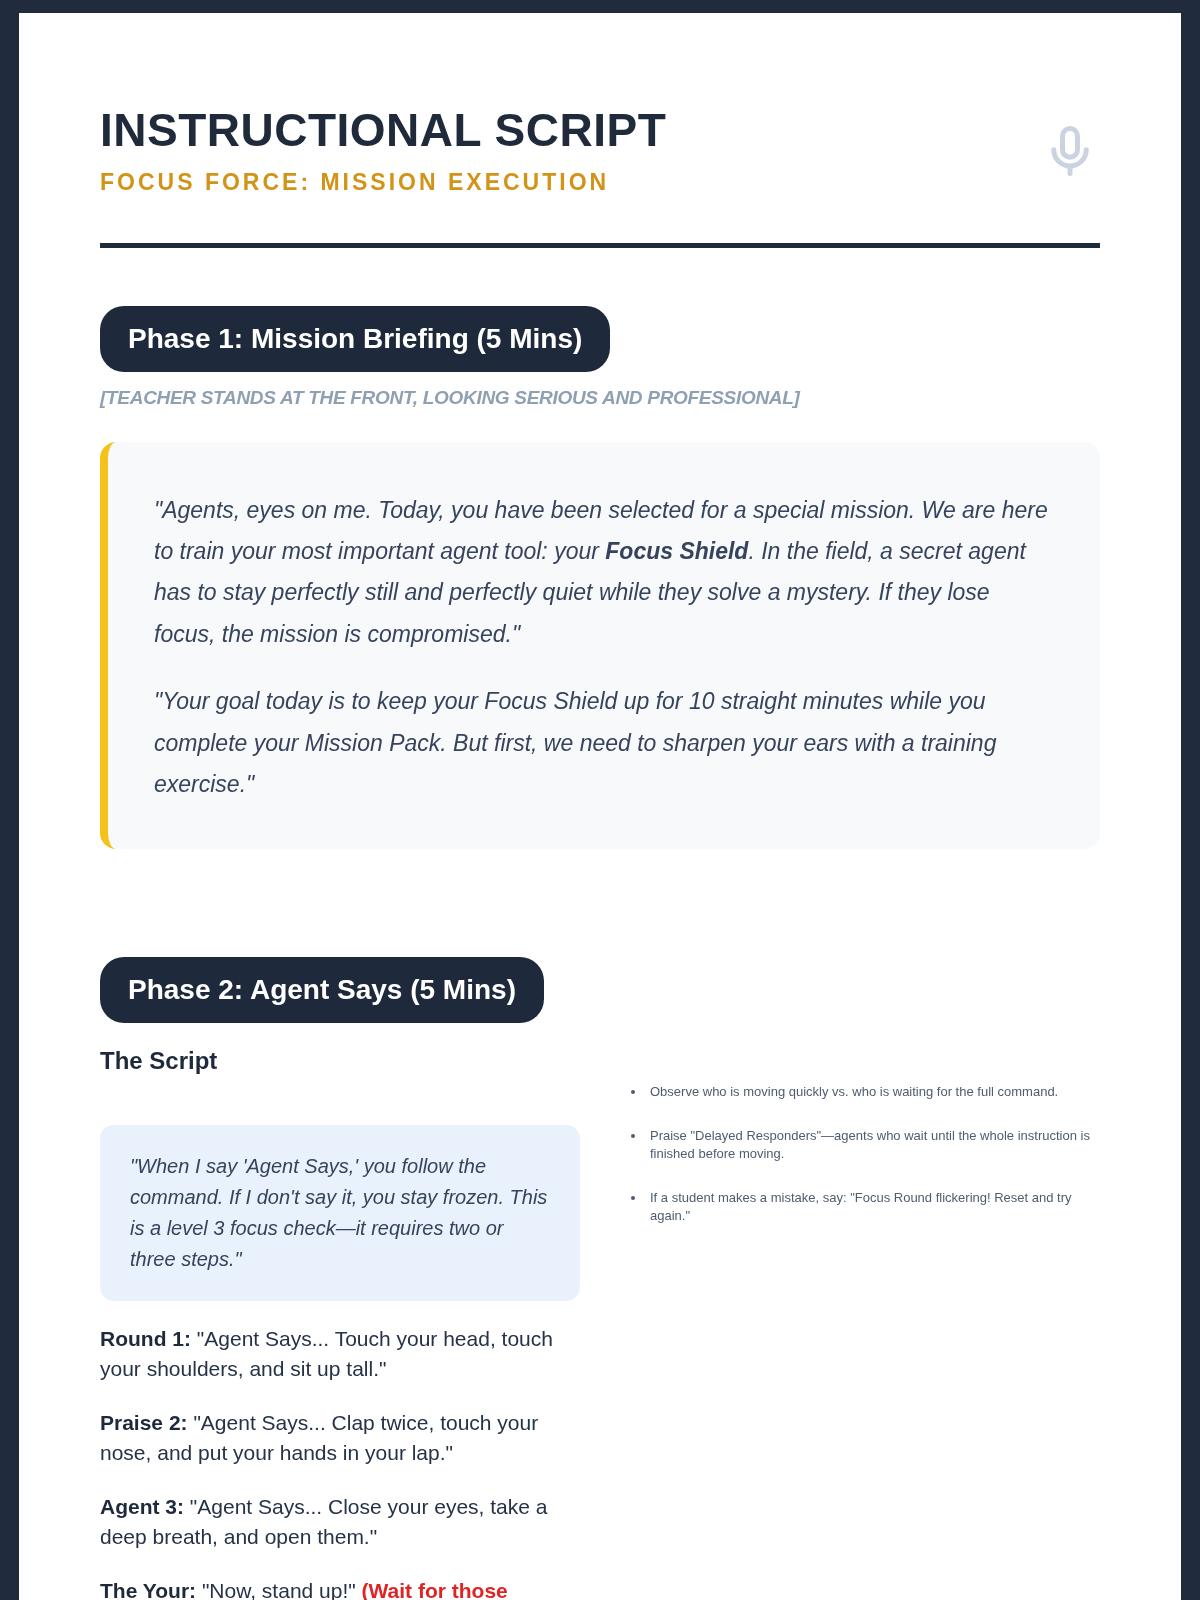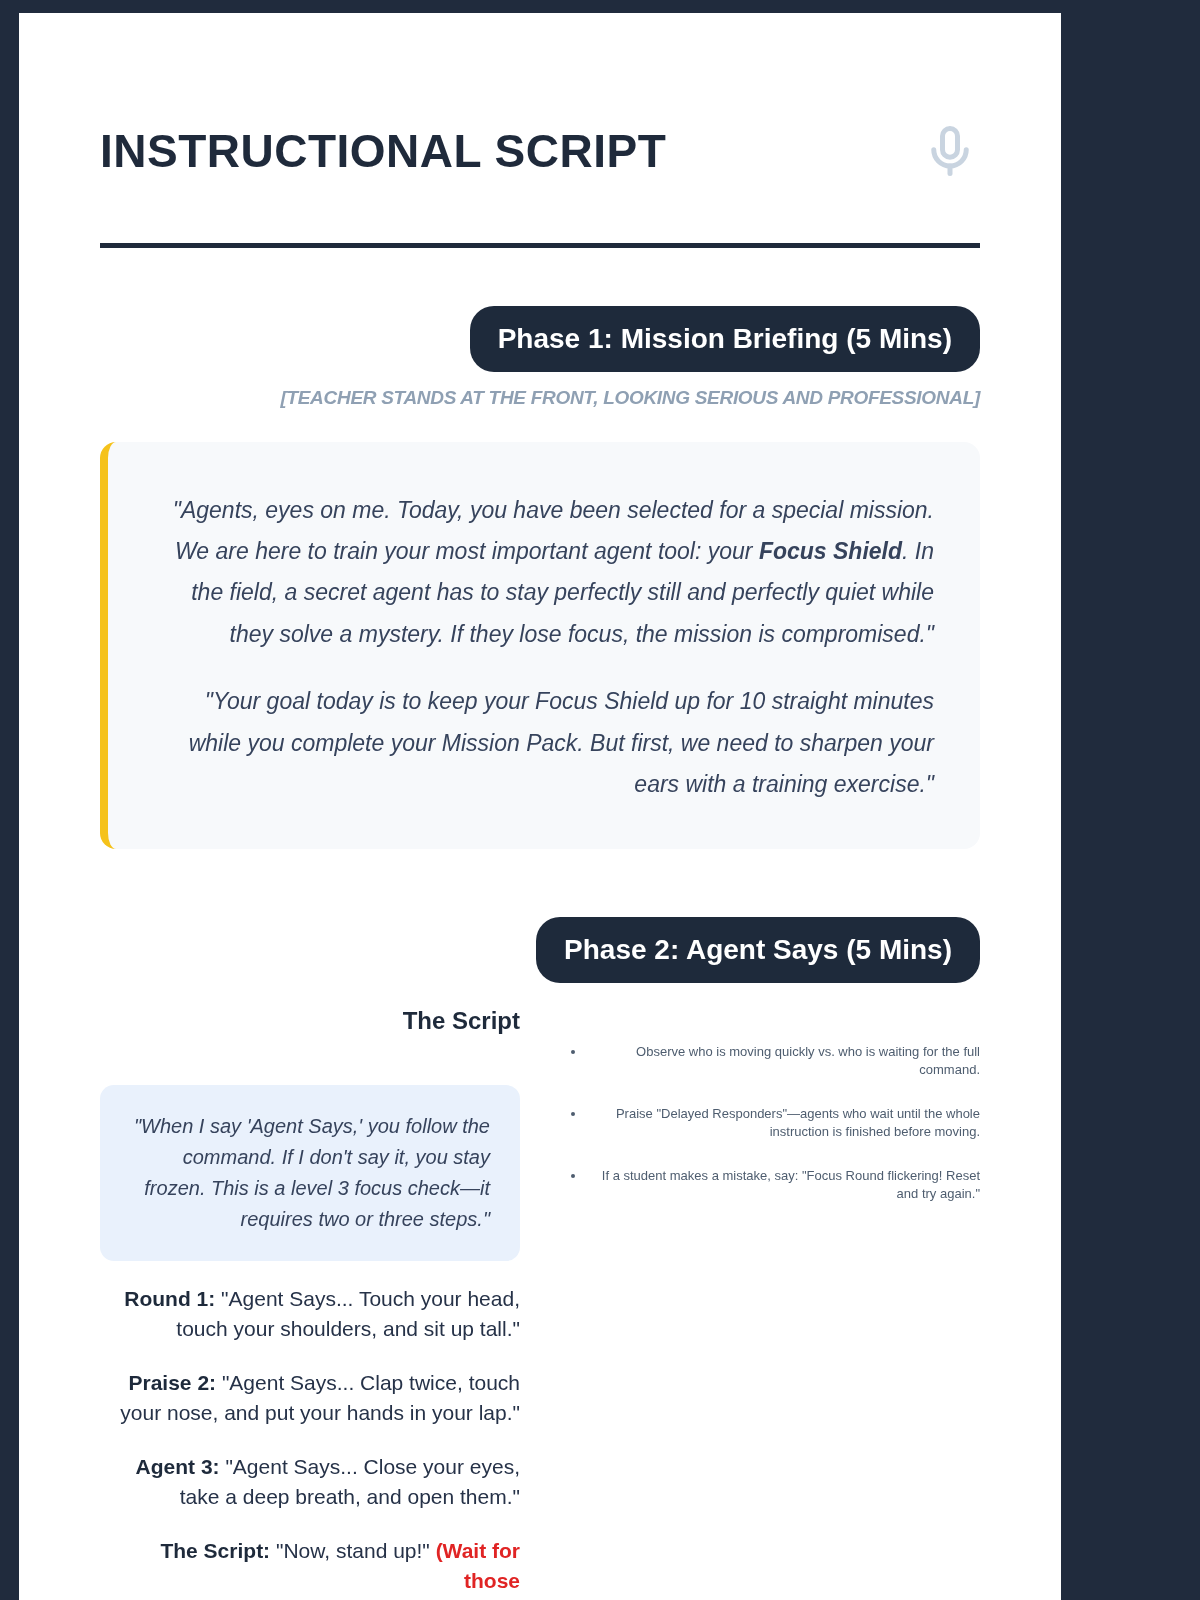--- a/index.html
+++ b/index.html
@@ -4,25 +4,24 @@
 <style>
   * { margin: 0; padding: 0; box-sizing: border-box; }
   html, body { width: 1200px; height: 1600px; overflow: hidden; }
   body {
     background: #202b3d;
     font-family: "Liberation Sans", sans-serif;
   }
   .page {
     position: absolute;
     left: 19px; top: 13px;
-    width: 1042px; height: 1587px;
+    width: 1162px; height: 1587px;
     background: #ffffff;
     padding: 90px 81px 0 81px;
     overflow: hidden;
-    text-align: right;
   }
 
   
   .header { display: flex; justify-content: space-between; align-items: center; }
   .doc-title {
     font-size: 46px;
     font-weight: 800;
     letter-spacing: 0.5px;
     color: #1f2a3b;
     line-height: 1.05;
@@ -48,21 +47,21 @@
     display: inline-block;
     background: #1e2a3b;
     color: #ffffff;
     font-size: 28px;
     font-weight: 700;
     padding: 16px 28px;
     border-radius: 24px;
     line-height: 1.2;
   }
   .phase1-pill { margin-top: 58px; }
-  .phase2-pill { margin-top: 68px; }
+  .phase2-pill { margin-top: 108px; }
 
   .stage-direction {
     margin-top: 15px;
     font-size: 19px;
     font-style: italic;
     font-weight: 700;
     letter-spacing: -0.3px;
     color: #8fa0b3;
   }
 
@@ -128,20 +127,21 @@
   }
 </style>
 </head>
 <body>
 
 <div class="page">
 
   <div class="header">
     <div>
       <div class="doc-title">INSTRUCTIONAL SCRIPT</div>
+      <div class="doc-subtitle">FOCUS FORCE: MISSION EXECUTION</div>
     </div>
     <svg class="mic" viewBox="0 0 24 24" fill="none" stroke="#c9d4e0" stroke-width="2" stroke-linecap="round" stroke-linejoin="round">
       <rect x="9" y="3" width="6" height="11.5" rx="3"></rect>
       <path d="M5.5 11.5a6.5 6.5 0 0 0 13 0"></path>
       <line x1="12" y1="18" x2="12" y2="21"></line>
     </svg>
   </div>
 
   <hr class="rule">
 
@@ -166,21 +166,21 @@
       <div class="col-heading">The Script</div>
 
       <div class="script-quote">"When I say 'Agent Says,' you follow the command. If I don't say it, you stay frozen. This is a level 3 focus check—it requires two or three steps."</div>
 
       <p class="round"><span class="round-label">Round 1:</span><span> "Agent Says... Touch your head, touch your shoulders, and sit up tall."</span></p>
 
       <p class="round"><span class="round-label">Praise 2:</span><span> "Agent Says... Clap twice, touch your nose, and put your hands in your lap."</span></p>
 
       <p class="round"><span class="round-label">Agent 3:</span><span> "Agent Says... Close your eyes, take a deep breath, and open them."</span></p>
 
-      <p class="round"><span class="round-label">The Script:</span><span> "Now, stand up!" </span><span class="trick-alert">(Wait for those</span></p>
+      <p class="round"><span class="round-label">The Your:</span><span> "Now, stand up!" </span><span class="trick-alert">(Wait for those</span></p>
     </div>
 
     <div>
       <ul class="guidance-list">
         <li>Observe who is moving quickly vs. who is waiting for the full command.</li>
         <li>Praise "Delayed Responders"—agents who wait until the whole instruction is finished before moving.</li>
         <li>If a student makes a mistake, say: "Focus Round flickering! Reset and try again."</li>
       </ul>
     </div>
 

